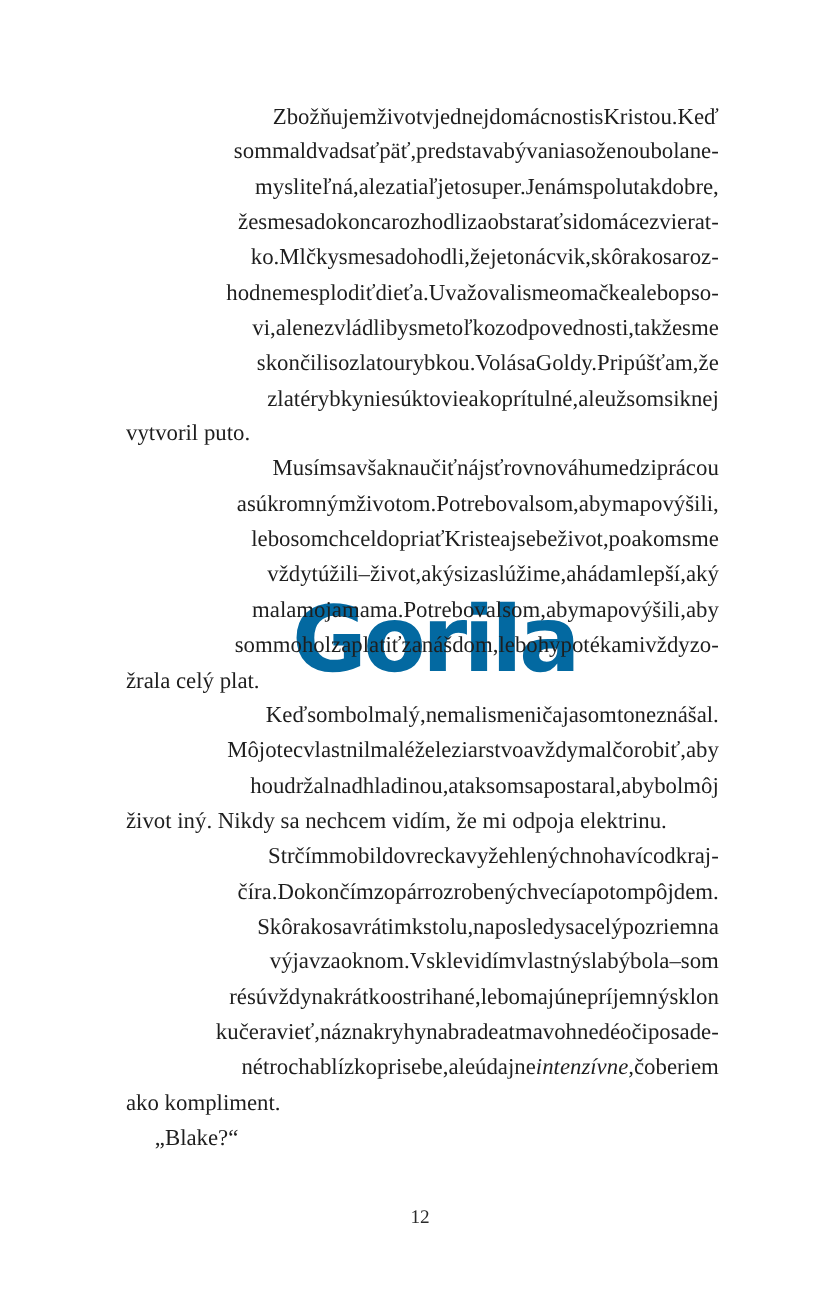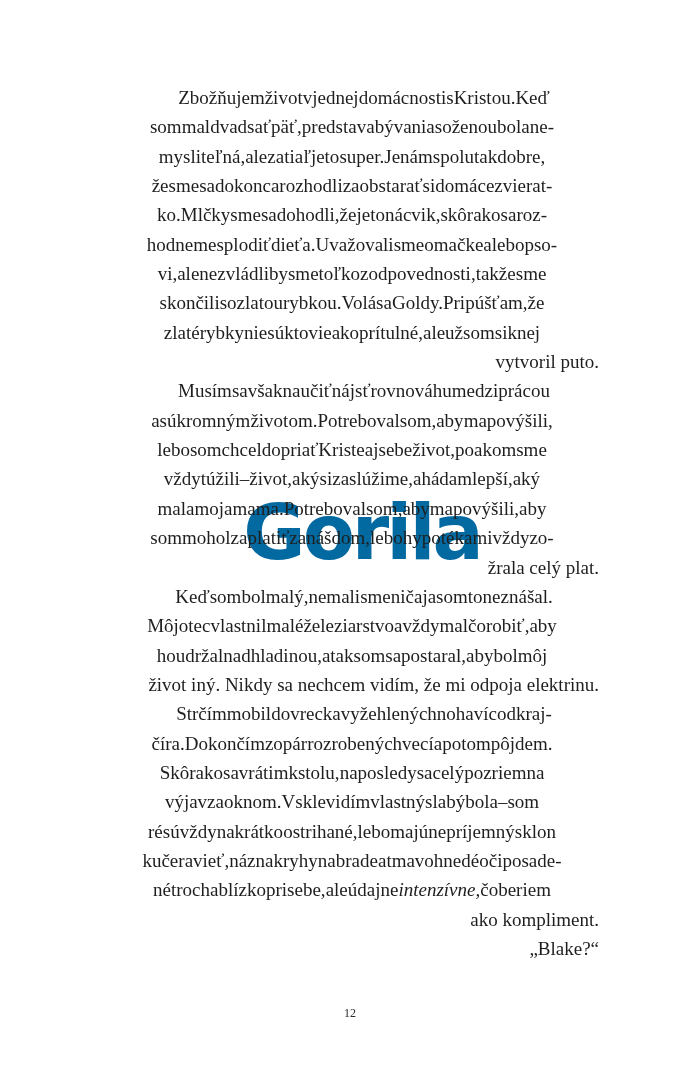--- a/index.html
+++ b/index.html
@@ -36,41 +36,41 @@
     position: absolute;
     left: 105px;
     top: 87px;
     width: 494px;
     z-index: 2;
     font-size: 19px;
     color: #1e1e1e;
   }
   .line {
     display: flex;
-    justify-content: center;
+    justify-content: flex-end;
     align-items: baseline;
     height: 29.35px;
     white-space: nowrap;
   }
   .line span {
     white-space: pre;
   }
   .line.last {
-    justify-content: flex-end;
+    justify-content: flex-start;
   }
   .line.indent {
     padding-left: 24px;
   }
   .page-number {
     position: absolute;
     left: 0;
     top: 1006px;
     width: 700px;
     text-align: center;
-    font-size: 12px;
+    font-size: 16px;
     color: #2a2a2a;
     z-index: 2;
   }
 </style>
 </head>
 <body>
 
 <div class="book-page">
   <div class="watermark">Gorila</div>
 

